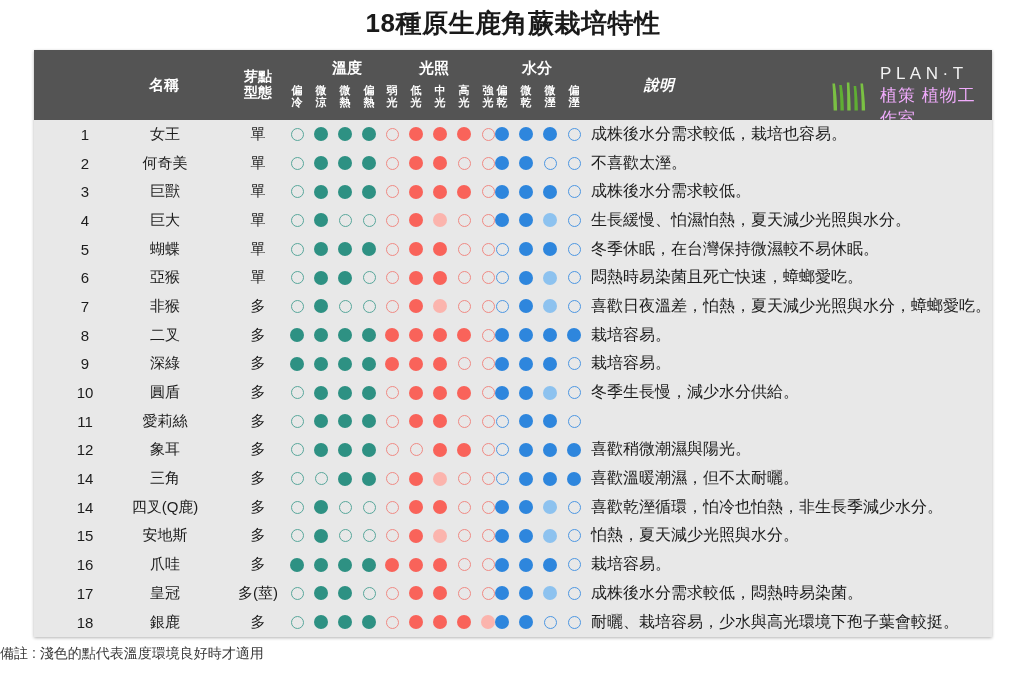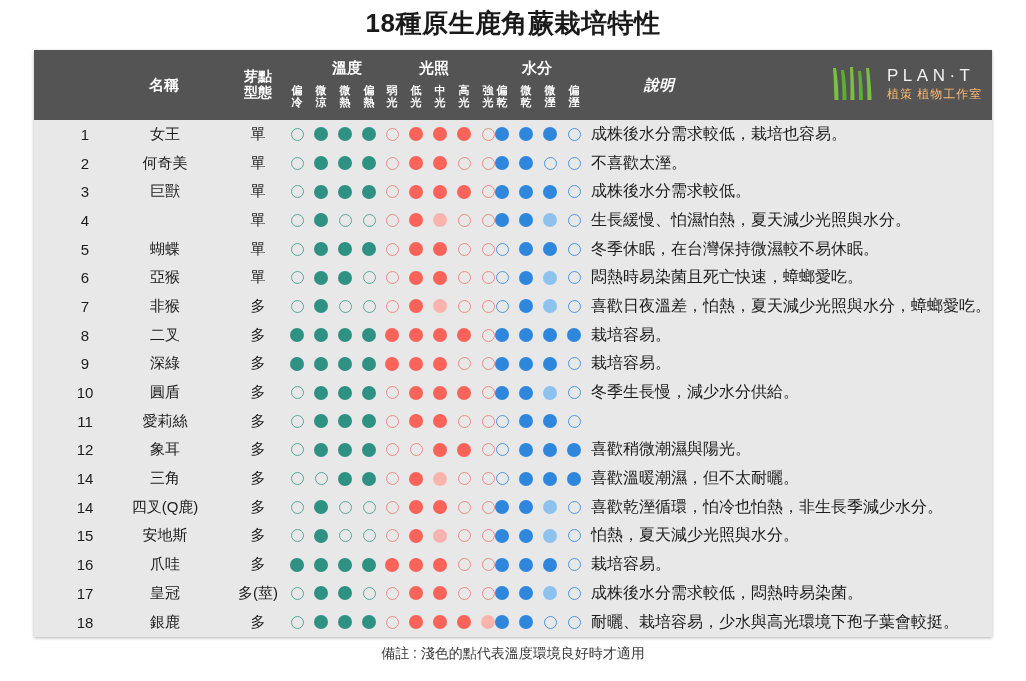--- a/index.html
+++ b/index.html
@@ -58,21 +58,21 @@
   .sub-light { left: 346px; }
   .sub-water { left: 456px; }
 
   
   .logo { position: absolute; left: 795px; top: 14px; display: flex; align-items: center; gap: 12px; }
   .logo-mark { width: 46px; height: 40px; }
   .logo-text { display: flex; flex-direction: column; gap: 0; }
   .logo-main {
     font-size: 17px; letter-spacing: 4.5px; color: #f2f2f2; font-weight: 400;
   }
-  .logo-sub { font-size: 12px; letter-spacing: 1px; color: #fdba74; }
+  .logo-sub { font-size: 17px; letter-spacing: 1px; color: #f0abfc; }
 
   
   .tbody { position: relative; width: 100%; }
   .row {
     position: relative; height: 28.7px; width: 100%;
     background: #e8e8e8;
   }
   .cell { position: absolute; top: 0; height: 100%; display: flex; align-items: center; }
   .c-idx  { left: 36px;  width: 30px; justify-content: center; font-size: 15px; color: #1c1c1c; }
   .c-name { left: 72px;  width: 118px; justify-content: center; font-size: 15px; color: #1c1c1c; }
@@ -95,21 +95,21 @@
   .light.pale  { background: #fbb4ad; }
   .light.empty { background: transparent; border: 1.3px solid #f08a84; width: 13px; height: 13px; }
 
   .water.full  { background: #2e86dd; }
   .water.pale  { background: #8dc2ef; }
   .water.empty { background: transparent; border: 1.3px solid #4d97e2; width: 13px; height: 13px; }
 
   
   .footnote {
     position: absolute; left: 0; top: 645px; width: 1026px;
-    text-align: center; font-size: 14px; color: #3a3a3a;
+    font-size: 14px; color: #3a3a3a;
   }
 </style>
 </head>
 <body>
 
 <div id="page">
 
   <div class="title">18種原生鹿角蕨栽培特性</div>
 
   <div class="table-wrap">
@@ -352,20 +352,21 @@
               <span class="dot water full"></span>
             </div>
             <div class="dotslot">
               <span class="dot water empty"></span>
             </div>
           </div>
           <div class="cell c-desc">成株後水分需求較低。</div>
         </div>
         <div class="row">
           <div class="cell c-idx">4</div>
+          <div class="cell c-name">巨大</div>
           <div class="cell c-bud">單</div>
           <div class="dots d-temp">
             <div class="dotslot">
               <span class="dot temp empty"></span>
             </div>
             <div class="dotslot">
               <span class="dot temp full"></span>
             </div>
             <div class="dotslot">
               <span class="dot temp empty"></span>

